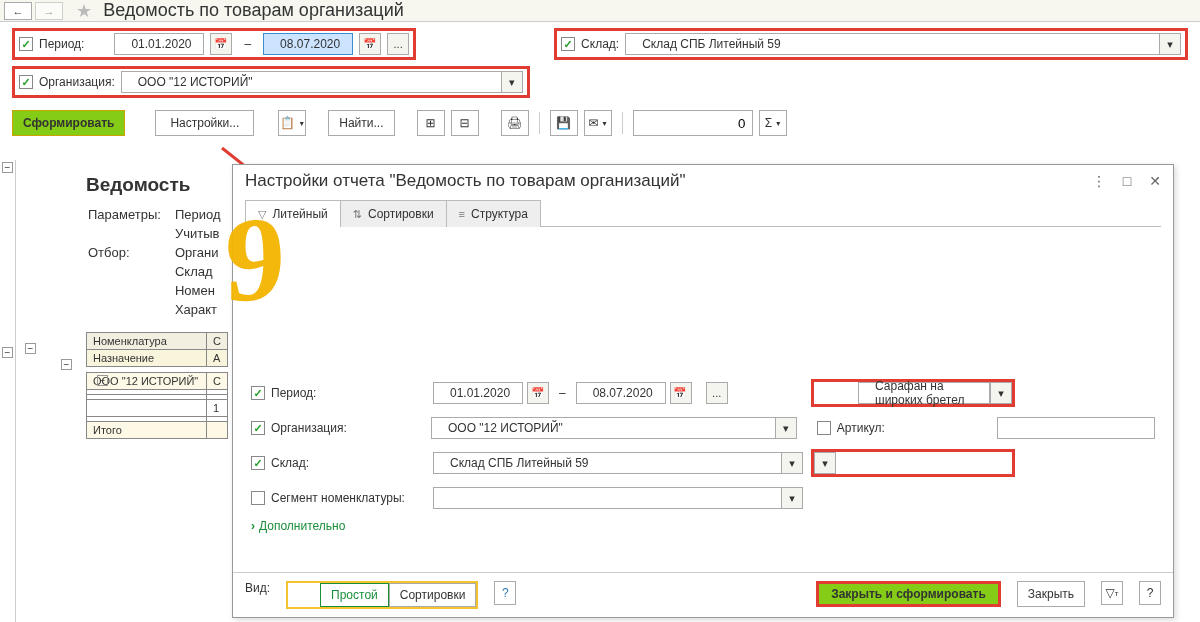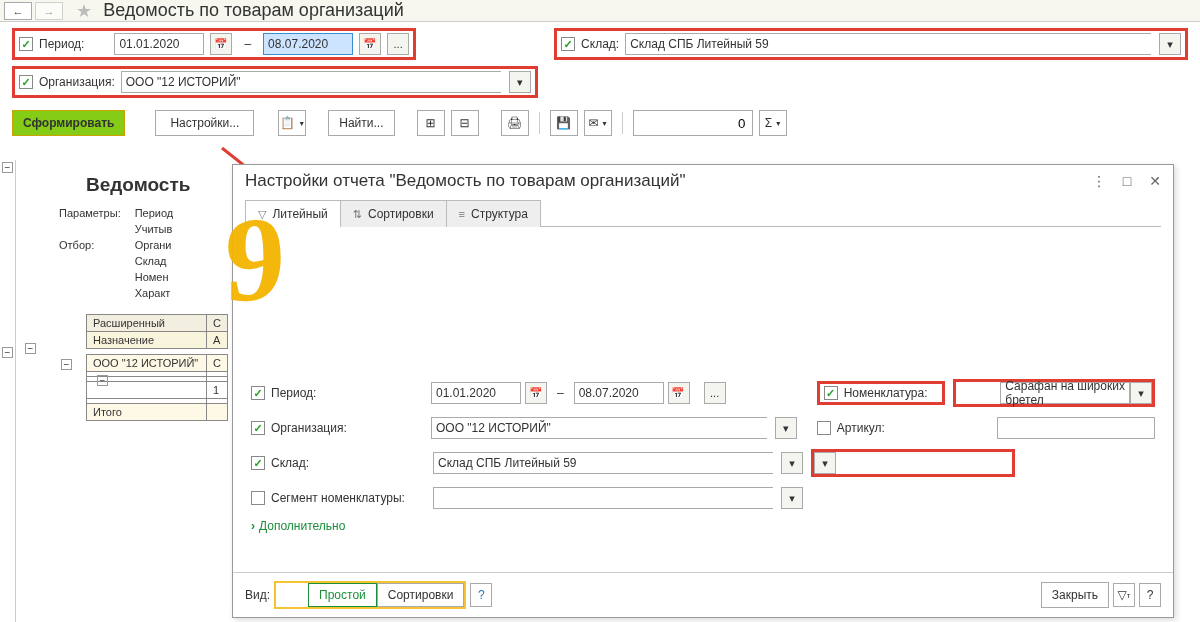--- a/index.html
+++ b/index.html
@@ -44,36 +44,36 @@
     width: 14px; height: 14px;
     border: 1px solid #888;
     display: inline-flex; align-items: center; justify-content: center;
     background: #fff;
   }
   .chk.checked::after { content: "✓"; color: #2ca02c; font-size: 11px; font-weight: bold; }
   .lbl { color: #333; }
   .txt-in {
     height: 22px;
     border: 1px solid #aaa;
-    padding: 0 4px;
+    padding: 0 16px;
     background: #fff;
     display: inline-flex; align-items: center;
     font-size: 12px;
   }
   .date-in { width: 90px; }
   .cal-btn, .dd-btn, .dots-btn {
     width: 22px; height: 22px;
     border: 1px solid #aaa;
     background: #f5f5f0;
     display: inline-flex; align-items: center; justify-content: center;
     font-size: 11px;
   }
   .sel { background: #cce4ff; border: 1px solid #3b8dd1; }
   .dash { padding: 0 6px; }
-  .combo { display: flex; gap: 8px; }
+  .combo { display: flex; }
   .combo .txt-in { border-right: none; }
   .wide { width: 380px; }
 
   .toolbar {
     display: flex;
     align-items: center;
     padding: 6px 12px;
     gap: 6px;
   }
   .btn {
@@ -96,21 +96,21 @@
     border-right: 1px solid #ccc; background: #fff;
   }
   .tree-gutter .sq { width:11px; height:11px; border:1px solid #999; font-size:10px; line-height:9px; text-align:center; margin:2px;}
   
   .report-area {
     position: absolute;
     left: 16px; top: 160px; right: 0;
     padding: 10px 8px 0 8px;
   }
   .rep-title { font-size: 19px; font-weight: bold; margin: 4px 0 8px 62px; }
-  .rep-params { margin-left: 33px; font-size: 11px; }
+  .rep-params { margin-left: 62px; font-size: 13px; }
   .rep-params td { padding: 1px 12px 1px 0; vertical-align: top; }
   .rep-grid {
     margin-top: 12px; margin-left: 62px;
     border-collapse: collapse;
     font-size: 11px;
   }
   .rep-grid td, .rep-grid th {
     border: 1px solid #888;
     padding: 2px 6px;
     text-align: left;
@@ -153,24 +153,24 @@
   .fcol-l { width: 174px; display: flex; align-items: center; gap: 6px;}
   .fcol-m { width: 370px; display: flex; align-items: center; gap: 4px;}
   .fcol-r1 { width: 130px; display: flex; align-items: center; gap: 6px; margin-left: 12px;}
   .fcol-r2 { width: 204px; display: flex;}
   .fcol-r2 .txt-in { flex:1;margin-left:44px; }
   .more-link { color: #1a8f3a; cursor: pointer; display:flex; align-items:center; gap:4px; }
   .more-link::before { content: "›"; font-weight:bold;}
   .hl2 { border: 3px solid #e03c31; }
   
   .dlg-foot {
-    display: flex; align-items: center;
+    display: flex; align-items: flex-start;
     padding: 8px 12px;
     border-top: 1px solid #ccc;
-    gap: 4px;
+    gap: 16px;
   }
   .seg {
     border: 2px solid #f4c430;
     display: flex;
     padding-left: 32px;
   }
   .seg .opt { padding: 4px 10px; border: 1px solid #aaa; background:#fff;}
   .seg .opt.active { color: #1a8f3a; border-color:#1a8f3a;}
   .q-btn { width:22px; height:24px; border:1px solid #aaa; background:#fff; display:inline-flex; align-items:center; justify-content:center;}
   .spacer { flex: 1; }
@@ -318,21 +318,21 @@
     <tr>
           <td></td>
           <td></td>
           <td><span class="tbox">−</span></td>
         </tr>
   </tbody>
     </table>
   <table class="rep-grid">
     <tbody>
         <tr>
-          <th style="width:120px">Расширенный</th>
+          <th style="width:120px">Номенклатура</th>
           <th style="width:18px">С</th>
         </tr>
     <tr>
           <td class="hdr2">Назначение</td>
           <td class="hdr2">А</td>
         </tr>
     <tr>
           <td colspan="2" style="height:6px;border:none"></td>
         </tr>
     <tr>
@@ -403,24 +403,20 @@
         </div>
       <div class="fcol-m">
         <span class="txt-in date-in">01.01.2020</span>
         <span class="cal-btn">📅</span>
         <span class="dash">–</span>
         <span class="txt-in date-in">08.07.2020</span>
         <span class="cal-btn">📅</span>
         <span style="width:6px"></span>
         <span class="dots-btn">...</span>
       </div>
-      <div class="fcol-r1 hl2" style="padding:2px 4px">
-          <span class="chk checked"></span>
-          <span>Номенклатура:</span>
-        </div>
       <div class="fcol-r2 hl2">
           <span class="txt-in">Сарафан на широких бретел</span>
           <span class="dd-btn">▾</span>
         </div>
     </div>
 
     <div class="frow">
       <div class="fcol-l">
           <span class="chk checked"></span>
           <span>Организация:</span>
@@ -474,17 +470,18 @@
       </div>
   </div>
   <div class="dlg-foot">
     <span>Вид:</span>
     <div class="seg">
       <div class="opt active">Простой</div>
       <div class="opt">Сортировки</div>
     </div>
     <div class="q-btn" style="color:#2a7ab8">?</div>
     <div class="spacer"></div>
+    <div class="btn btn-yellow hl2" style="padding:4px 12px">Закрыть и сформировать</div>
     <div class="btn">Закрыть</div>
     <div class="q-btn">▽<sub style="font-size:8px">т</sub></div>
     <div class="q-btn">?</div>
   </div>
 </div>
 
 </body></html>

